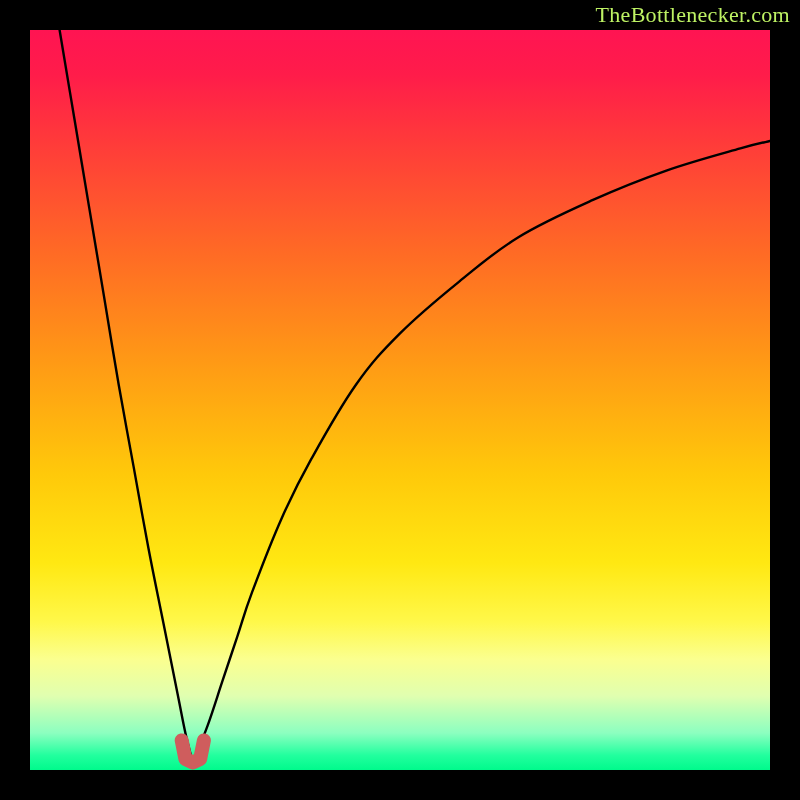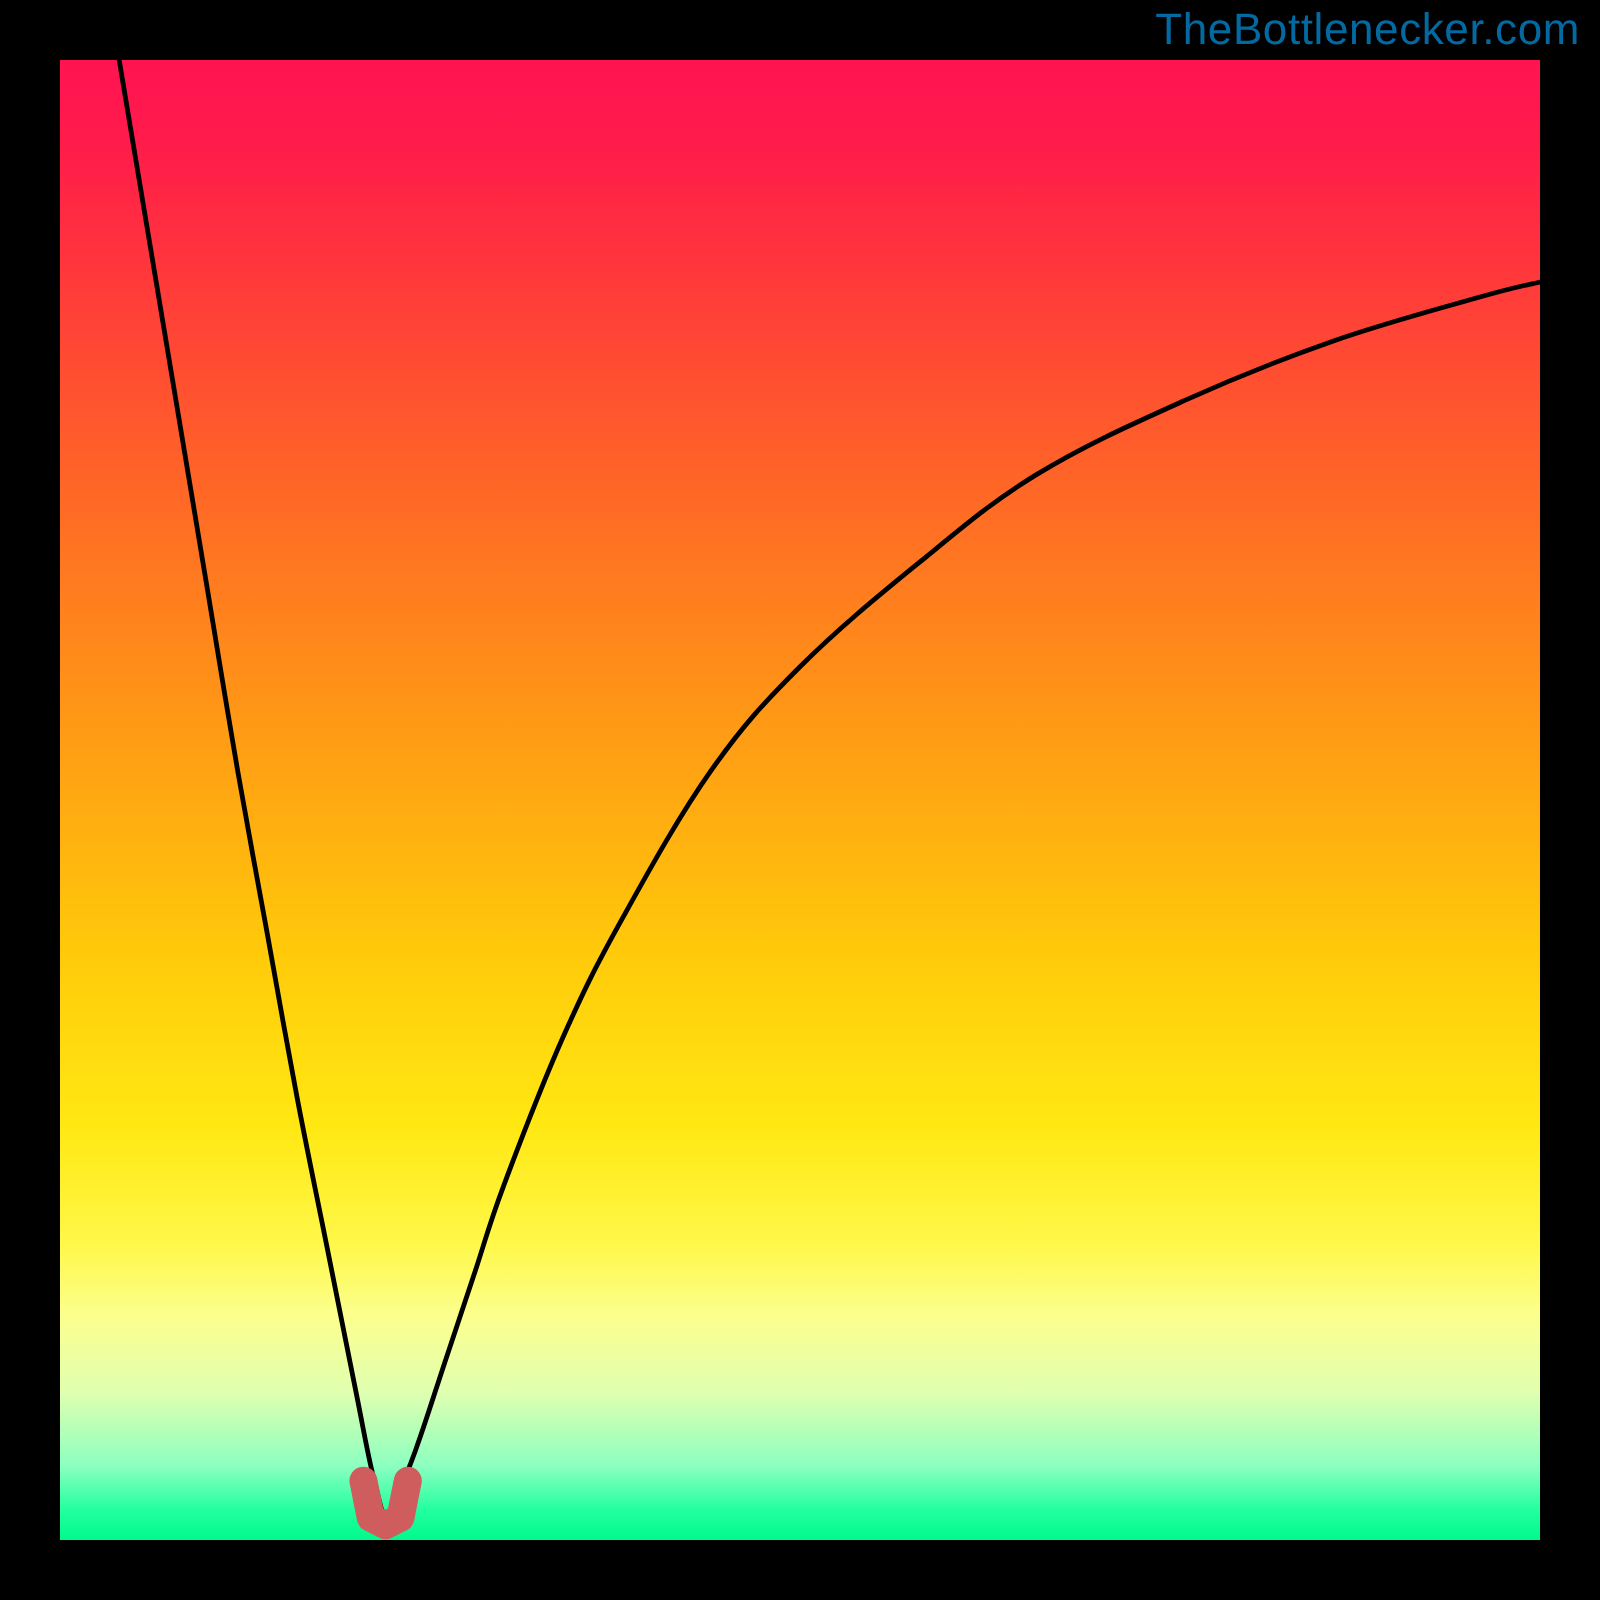--- a/index.html
+++ b/index.html
@@ -7,23 +7,23 @@
   .frame {
     position: relative;
     width: 800px;
     height: 800px;
     background: #000;
   }
   .watermark {
     position: absolute;
     top: 2px;
     right: 10px;
-    font-family: Liberation Sans, sans-serif;
+    font-family: Liberation Serif, serif;
     font-size: 22px;
-    color: #0369a1;
+    color: #bef264;
     letter-spacing: 0.3px;
     z-index: 50;
   }
   .plot-area {
     position: absolute;
     left: 30px;
     top: 30px;
     width: 740px;
     height: 740px;
     overflow: hidden;

